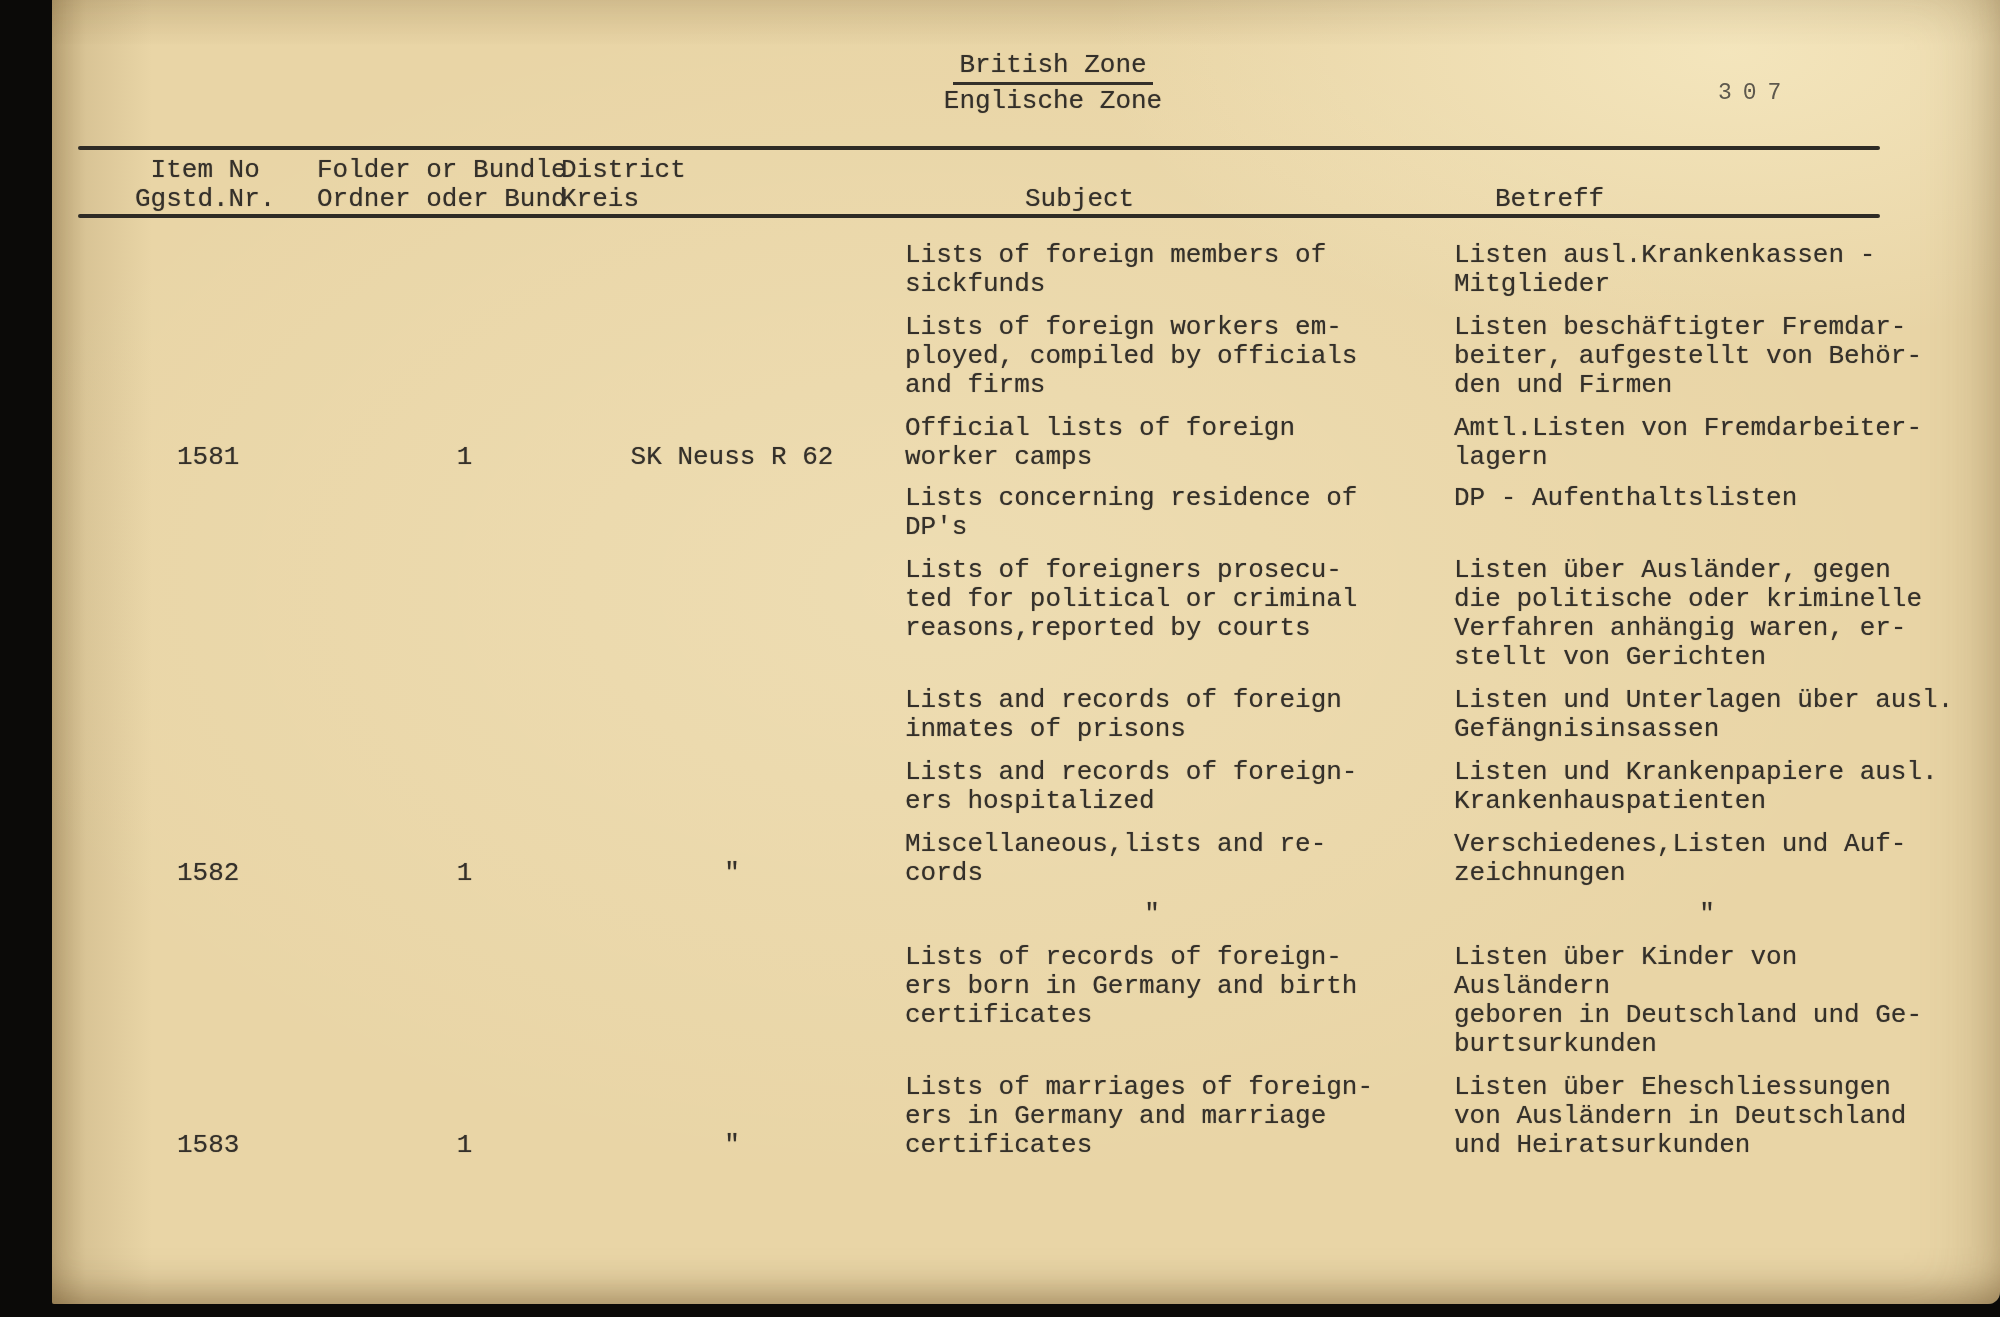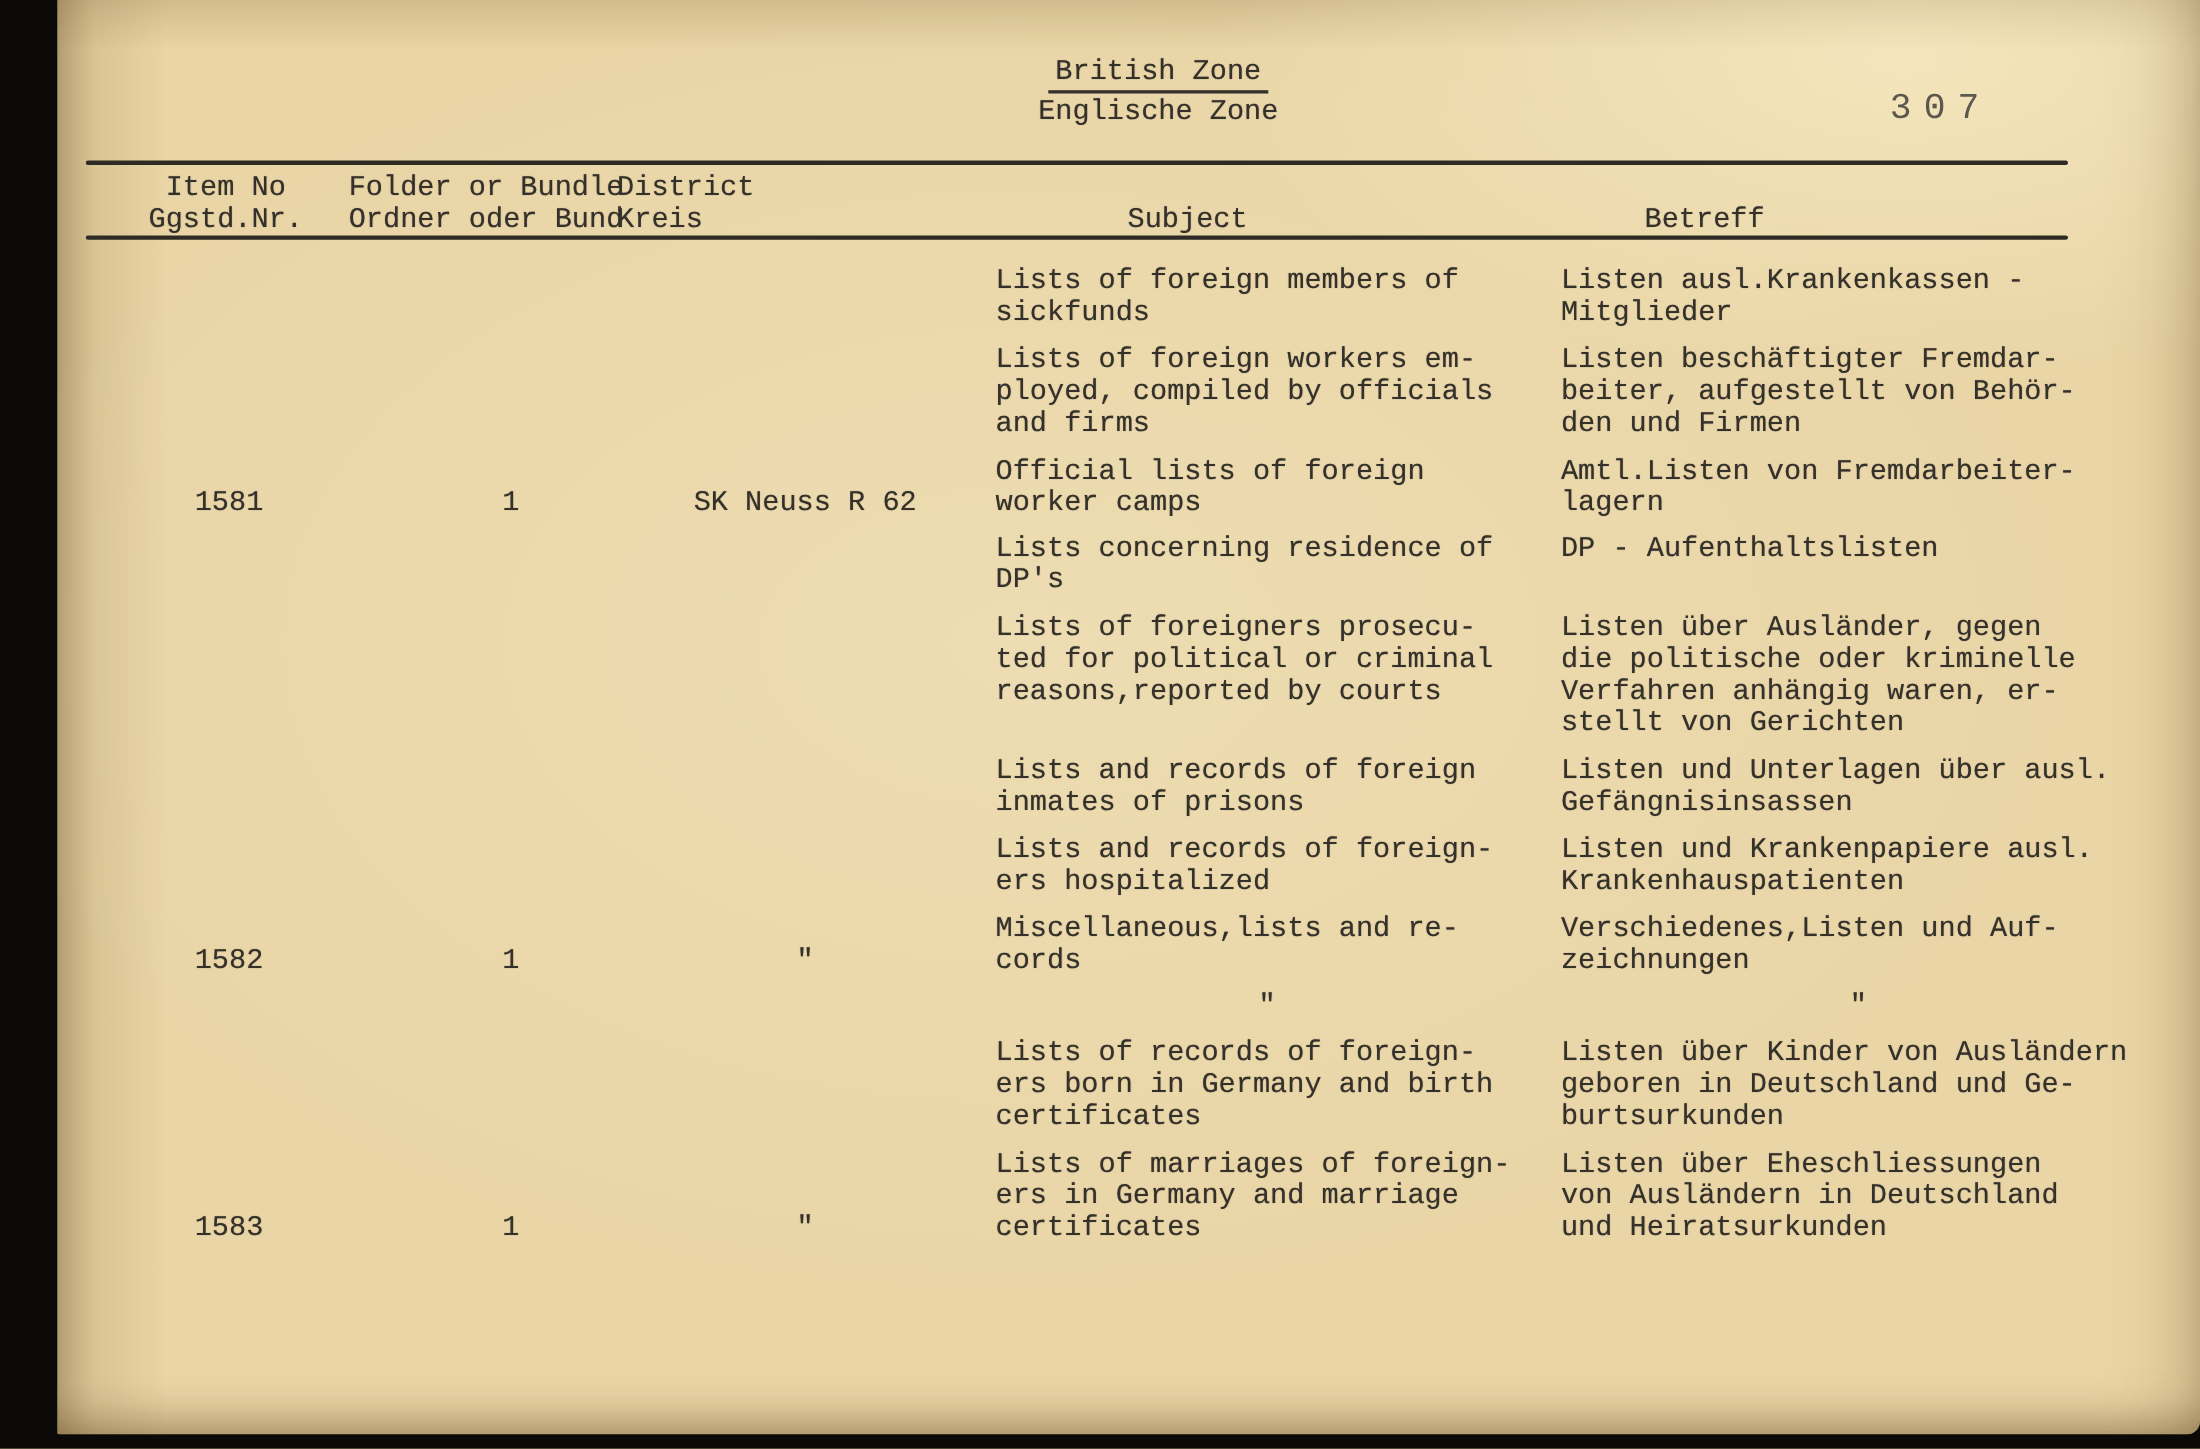--- a/index.html
+++ b/index.html
@@ -26,21 +26,21 @@
 
   .title-wrap{
     position:absolute;top:50px;left:0;width:100%;text-align:center;
     font-size:26px;line-height:31px;
   }
   .title-en{display:inline-block;border-bottom:3px solid #34302a;padding:0 6px 1px;}
   .title-de{display:block;margin-top:1px;}
 
   .page-number{
     position:absolute;left:1666px;top:80px;
-    font-size:33px;letter-spacing:11px;color:#5d584d;
+    font-size:23px;letter-spacing:11px;color:#5d584d;
   }
 
   .rule{position:absolute;left:26px;width:1802px;background:#2e2b25;border-radius:2px;}
   .rule-1{top:146px;height:4px;}
   .rule-2{top:214px;height:4px;}
 
   .hdr{position:absolute;font-size:26px;line-height:29px;white-space:pre-line;}
   .hdr-item{left:56px;top:156px;text-align:center;}
   .hdr-folder{left:238px;top:156px;}
   .hdr-district{left:482px;top:156px;width:340px;}
@@ -49,21 +49,21 @@
 
   .table{
     position:absolute;left:28px;top:241px;right:40px;
     font-size:26px;line-height:29px;
   }
   .row-group{display:flex;align-items:flex-end;margin-bottom:12px;}
   .c-item{width:240px;padding-left:70px;box-sizing:border-box;flex:none;}
   .c-folder{width:235px;text-align:center;flex:none;}
   .c-district{width:300px;text-align:center;flex:none;white-space:pre;}
   .entries{flex:1;min-width:0;}
-  .entry{display:flex;margin-bottom:14px;}
+  .entry{display:flex;margin-bottom:14px;gap:35px;}
   .entry:last-child{margin-bottom:0;}
   .e-subject{width:517px;box-sizing:border-box;padding-left:23px;white-space:pre-line;flex:none;}
   .e-betreff{flex:1;padding-left:20px;box-sizing:border-box;white-space:pre-line;}
   .entry.ditto .e-subject,
   .entry.ditto .e-betreff{text-align:center;}
 </style>
 </head>
 <body>
 
 <div class="paper">

